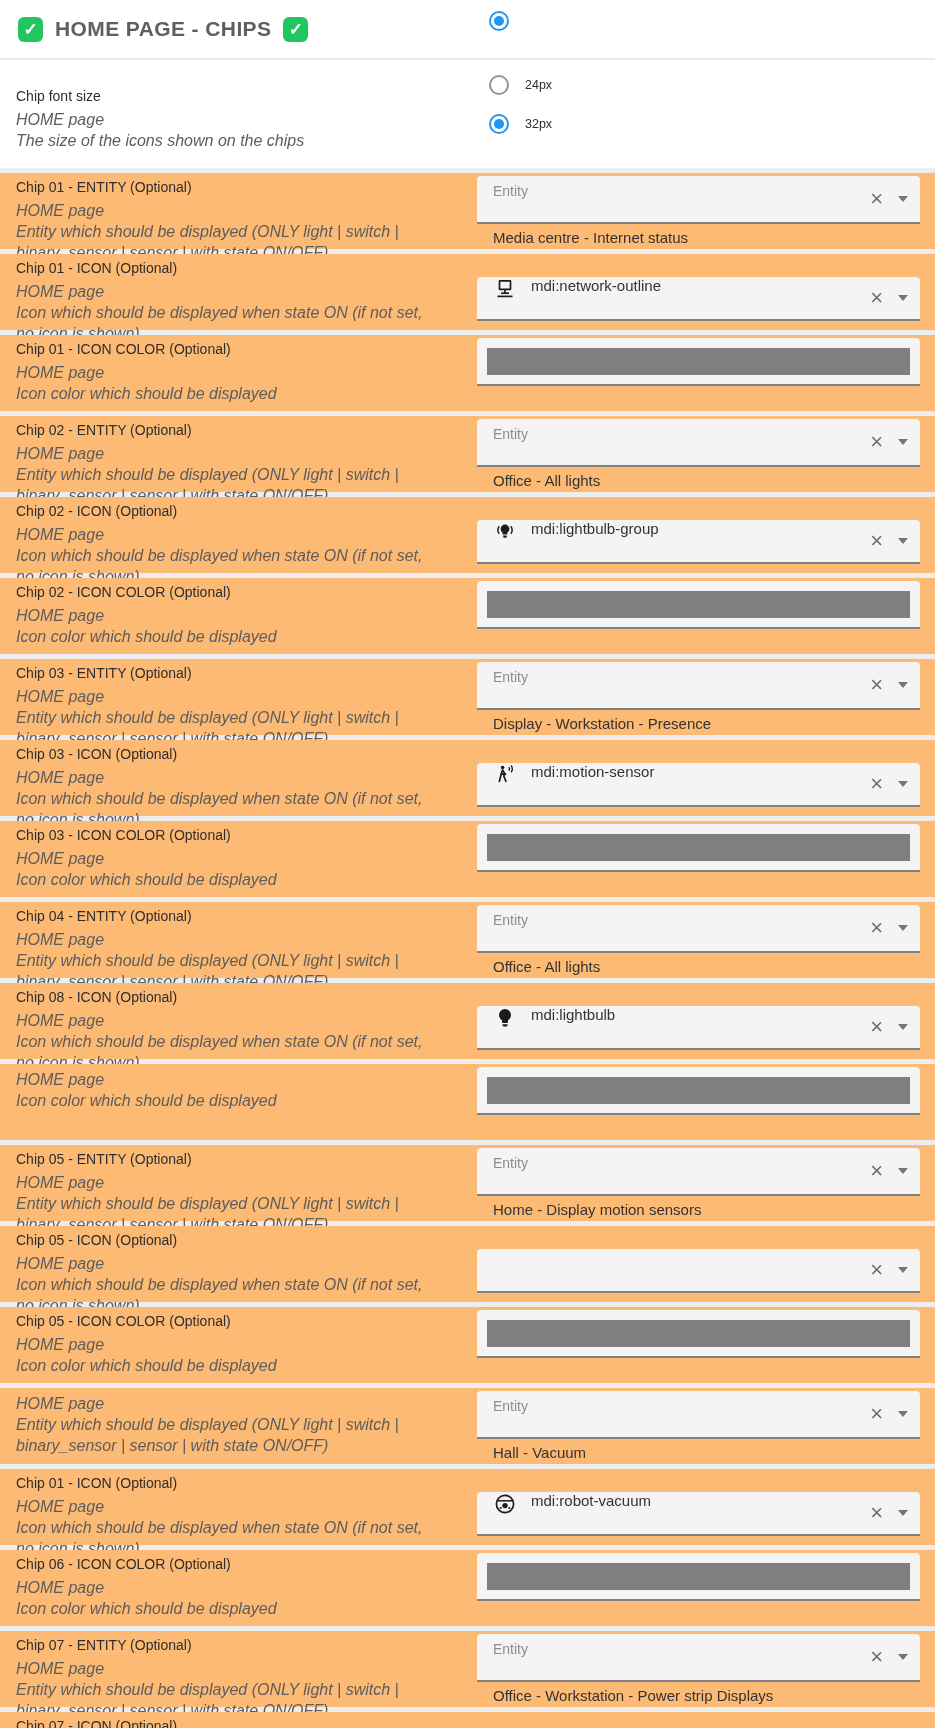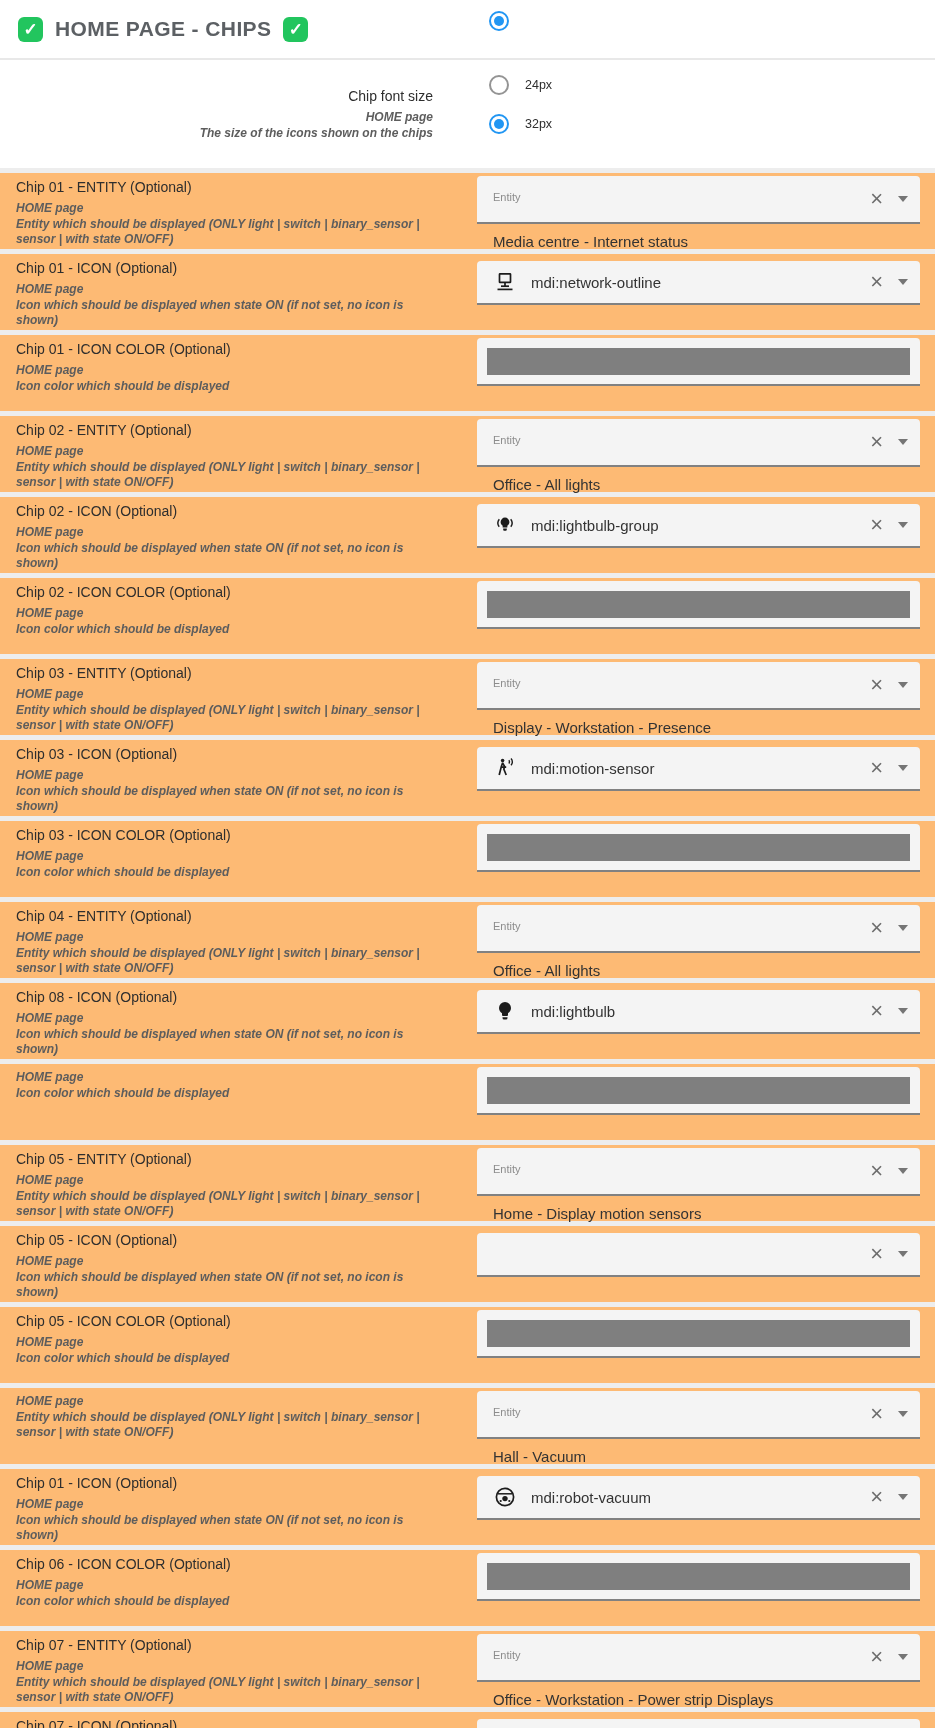--- a/index.html
+++ b/index.html
@@ -25,39 +25,39 @@
   }
   .radio.selected{border-color:#2196f3;}
   .radio.selected::after{
     content:"";position:absolute;left:3px;top:3px;right:3px;bottom:3px;
     border-radius:50%;background:#2196f3;
   }
   .header .radio{position:absolute;left:489px;top:11px;}
   
   .fontsize-row{height:108px;position:relative;}
   .left-block{width:445px;padding:6px 12px 0 16px;box-sizing:border-box;}
-  .fontsize-row .left-block{padding-top:28px;text-align:right;}
+  .fontsize-row .left-block{padding-top:28px;}
   .row-title{font-size:14px;color:#2e2e2e;margin-bottom:6px;}
-  .row-page,.row-desc{font-size:12px;font-style:italic;color:#5d5d5d;line-height:1.3;font-weight:bold;}
+  .row-page,.row-desc{font-size:16px;font-style:italic;color:#5d5d5d;line-height:1.3;}
   .radio-group{position:absolute;left:489px;top:15px;display:flex;flex-direction:column;gap:19px;}
   .radio-option{display:flex;align-items:center;}
   .radio-option .opt-label{margin-left:16px;font-size:12.5px;color:#2f2f2f;}
   
   .divider{height:5px;background:#ededed;}
   
   .row{position:relative;height:76px;background:#fdba74;}
   .row-right{position:absolute;left:477px;right:15px;top:0;}
   .field{
     background:#f4f4f4;border-radius:4px 4px 0 0;border-bottom:2px solid #818181;
     position:relative;box-sizing:border-box;
   }
   .field-entity{margin-top:3px;height:48px;padding:7px 60px 0 16px;}
-  .fl-label{font-size:11px;color:#8c8c8c;margin-bottom:3px;margin-top:8px;}
+  .fl-label{font-size:14px;color:#8c8c8c;margin-bottom:3px;}
   .fl-value{font-size:15px;color:#333333;white-space:nowrap;overflow:hidden;margin-top:30px;}
-  .field-icon{margin-top:7px;height:44px;display:flex;align-items:center;padding:0 60px 0 16px;}
+  .field-icon{margin-top:23px;height:44px;display:flex;align-items:flex-start;padding:0 60px 0 16px;}
   .icon-slot{width:24px;height:24px;margin-right:14px;color:#1c1c1c;flex:0 0 auto;}
   .icon-slot svg{width:24px;height:24px;display:block;}
   .icon-value{font-size:15px;color:#333333;white-space:nowrap;}
   .field-color{margin-top:3px;height:48px;}
   .swatch{position:absolute;left:10px;right:10px;top:10px;bottom:9px;}
   .field-actions{
     position:absolute;right:12px;top:50%;transform:translateY(-50%);
     display:flex;align-items:center;gap:15px;
   }
   .x-icon{font-size:22px;line-height:1;color:#6d6d6d;cursor:pointer;}

